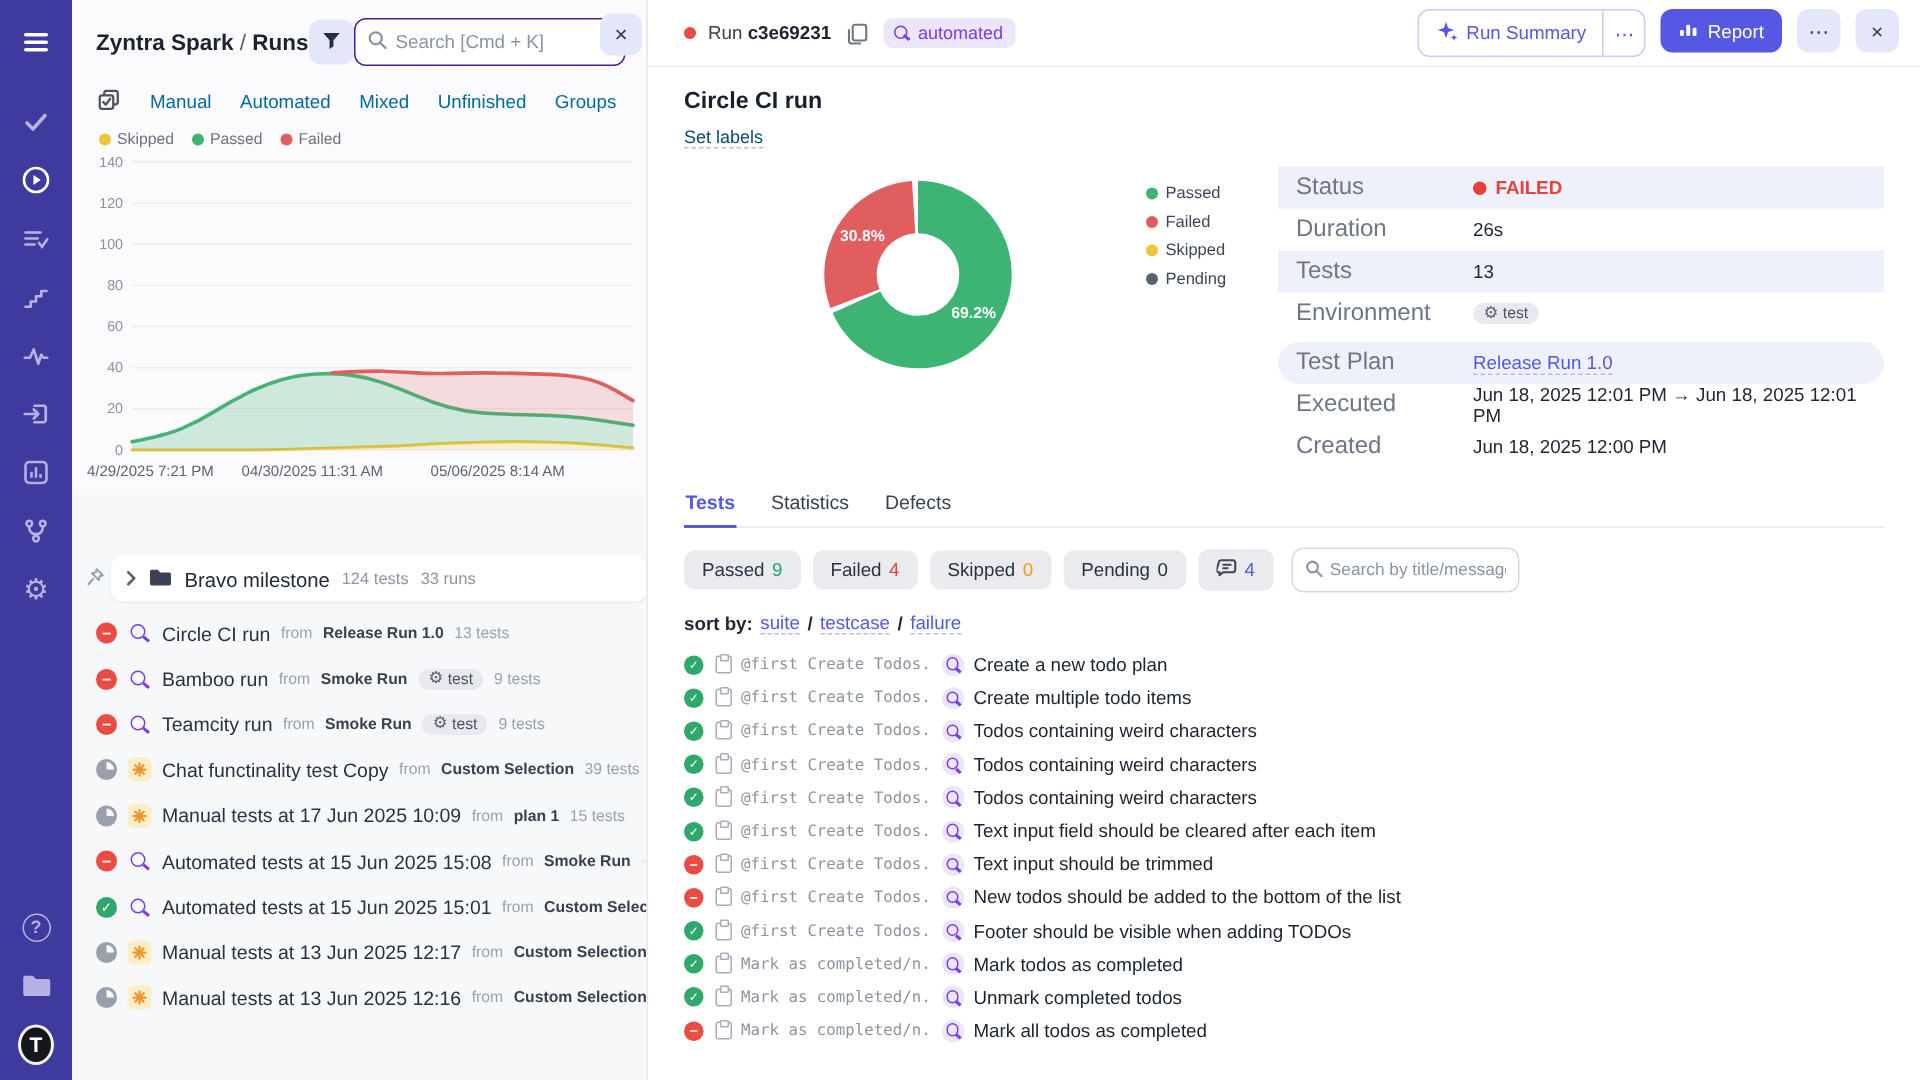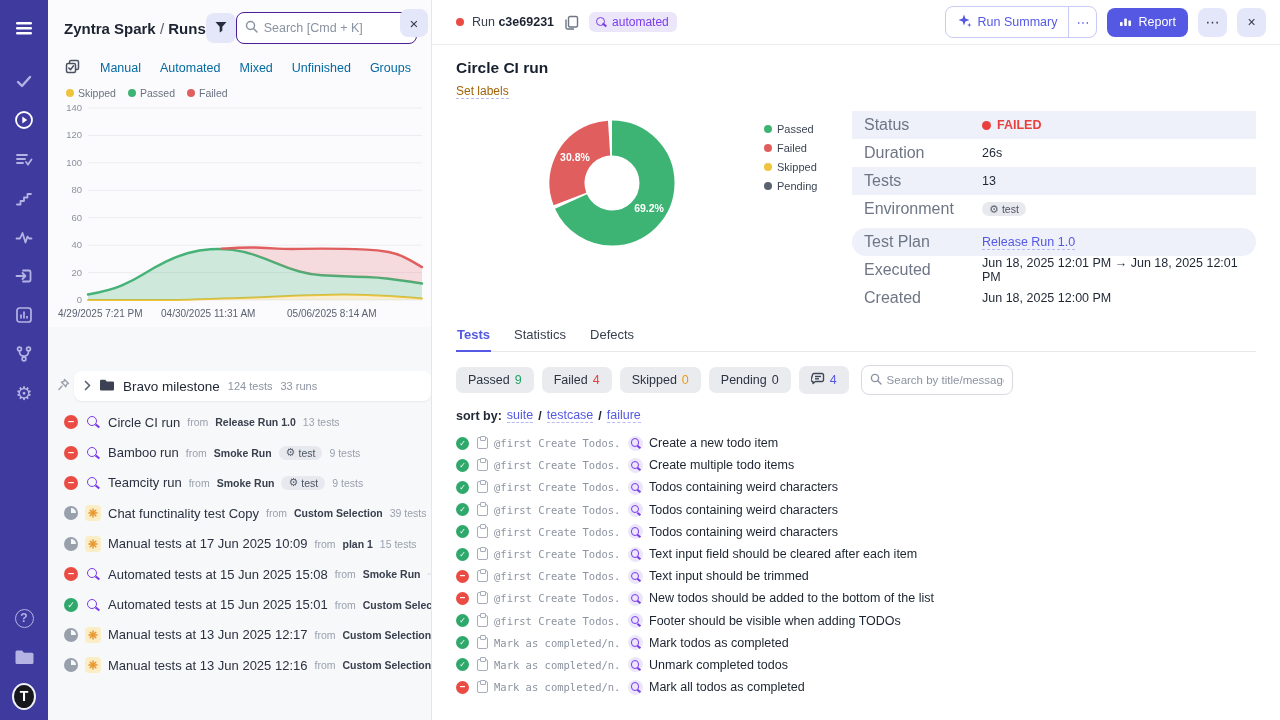--- a/index.html
+++ b/index.html
@@ -57,29 +57,29 @@
   
   .right-panel { flex:1; background:#fff; display:flex; flex-direction:column; min-width:0; }
   .rp-header { height:45px; border-bottom:1px solid #ebedf0; display:flex; align-items:center; padding:0 14px 0 24px; gap:8px; flex-shrink:0; }
   .reddot { width:8px; height:8px; background:#ea4b43; border-radius:50%; flex-shrink:0; }
   .runid-label { font-size:12.5px; color:#39404e; }
   .runid { font-weight:700; color:#1c2330; }
   .copy-btn { background:none; border:none; cursor:pointer; display:flex; padding:2px; }
   .badge-auto { display:inline-flex; align-items:center; gap:4px; background:#ece6fb; color:#7a3bec; font-size:12px; border-radius:6px; padding:3px 8px 3px 5px; }
   .badge-auto .qic { width:14px; height:14px; }
   .badge-auto .qic::before { width:7px; height:7px; }
-  .rp-actions { margin-left:auto; display:flex; align-items:center; gap:10px; }
+  .rp-actions { margin-left:auto; display:flex; align-items:flex-start; gap:10px; }
   .split-btn { display:flex; border:1px solid #c9cbf4; border-radius:8px; background:#fff; overflow:hidden; }
   .split-main { display:flex; align-items:center; gap:6px; padding:6px 11px; font-size:12.5px; color:#5458e3; font-weight:500; background:none; border:none; cursor:pointer; font-family:inherit; }
   .split-more { border:none; border-left:1px solid #c9cbf4; background:none; color:#5458e3; width:28px; cursor:pointer; font-size:13px; }
   .btn-report { display:flex; align-items:center; gap:6px; background:#5458e3; color:#fff; border:none; border-radius:8px; padding:7px 12px; font-size:12.5px; font-weight:500; cursor:pointer; font-family:inherit; }
   .btn-sq2 { width:29px; height:29px; background:#e4e6f9; border:none; border-radius:8px; color:#323a48; font-size:14px; cursor:pointer; }
   .rp-body { padding:14px 24px 0; flex:1; overflow:hidden; min-width:0; }
   .run-title { font-size:15.5px; font-weight:700; color:#16202e; }
-  .set-labels { font-size:12px; color:#a16207; text-decoration:none; border-bottom:1px dashed #b7b9f2; display:inline-block; margin-top:7px; cursor:pointer; }
+  .set-labels { font-size:12px; color:#0c4a6e; text-decoration:none; border-bottom:1px dashed #b7b9f2; display:inline-block; margin-top:7px; cursor:pointer; }
   .summary { display:flex; margin-top:12px; }
   .donut-zone { width:308px; padding-left:56px; flex-shrink:0; }
   .donut-legend { width:88px; padding-top:12px; display:flex; flex-direction:column; gap:7px; flex-shrink:0; }
   .dleg { display:flex; align-items:center; gap:5px; font-size:11px; color:#3d4554; }
   .info-table { flex:1; min-width:0; }
   .irow { display:flex; align-items:center; min-height:28px; padding:0 12px; }
   .irow.alt { background:#eef0fa; }
   .irow.gap { margin-top:5px;border-radius:14px; }
   .ilabel { width:118px; font-size:16px; color:#6e7686; flex-shrink:0; }
   .ival { font-size:12.5px; color:#1f2735; font-weight:500; }
@@ -573,21 +573,21 @@
         <span class="sortsep">/</span>
         <a class="sortlink">failure</a>
       </div>
 
       <div class="tests-list">
         <div class="trow">
             <span class="st st-p"></span>
             <span class="clip"></span>
             <span class="suite">@first Create Todos...</span>
             <span class="qmini"></span>
-            <span class="ttitle">Create a new todo item</span>
+            <span class="ttitle">Create a new todo plan</span>
           </div>
         <div class="trow">
             <span class="st st-p"></span>
             <span class="clip"></span>
             <span class="suite">@first Create Todos...</span>
             <span class="qmini"></span>
             <span class="ttitle">Create multiple todo items</span>
           </div>
         <div class="trow">
             <span class="st st-p"></span>

